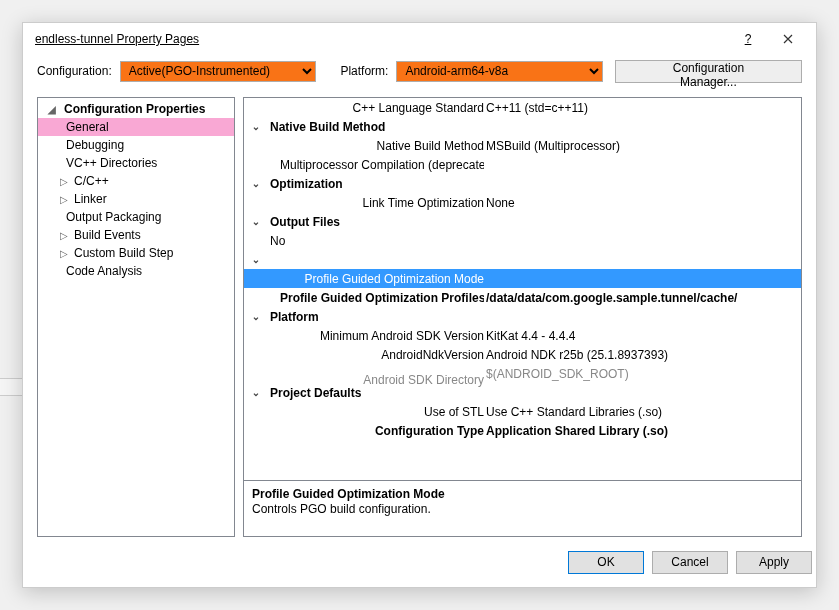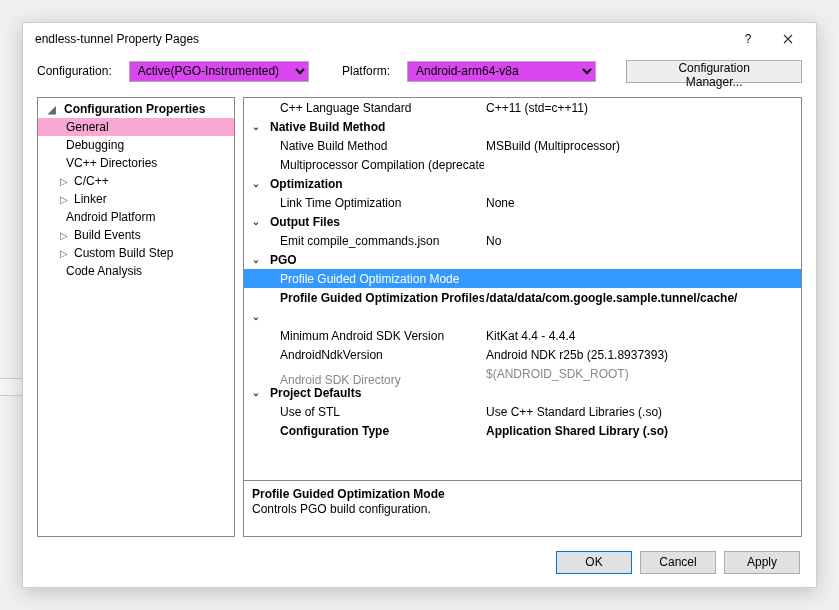--- a/index.html
+++ b/index.html
@@ -1,48 +1,48 @@
 <!DOCTYPE html>
 <html><head>
 <meta charset="utf-8">
 <style>
 * { box-sizing: border-box; margin: 0; padding: 0; font-family: "Segoe UI", Tahoma, sans-serif; font-size: 12px; }
 body { background: #f0f0f0; width: 839px; height: 610px; position: relative; }
 .dialog { position: absolute; left: 22px; top: 22px; width: 795px; height: 566px; background: #fff; border: 1px solid #ccc; box-shadow: 0 4px 20px rgba(0,0,0,0.2); display: flex; flex-direction: column; }
-.titlebar { height: 32px; display: flex; align-items: center; padding: 0 8px 0 12px; }
+.titlebar { height: 32px; display: flex; align-items: center; padding: 0 8px 0 12px; text-decoration: underline; }
 .titlebar .title { flex: 1; }
 .titlebar .tb-btn { width: 40px; height: 28px; display: flex; align-items: center; justify-content: center; cursor: pointer; }
-.config-row { height: 38px; display: flex; align-items: center; gap: 15px; padding: 0 14px 6px 14px; }
+.config-row { height: 38px; display: flex; align-items: center; gap: 6px; padding: 0 14px 6px 14px; }
 .config-row label { margin-right: 2px; }
 .config-row .plat-lbl { margin-left: 18px; }
-select.cfg { border: 1px solid #adadad; background: #d946ef; height: 21px; padding: 0 4px; }
+select.cfg { border: 1px solid #adadad; background: #f97316; height: 21px; padding: 0 4px; }
 .cfg-mgr-btn { border: 1px solid #adadad; background: #eee; height: 23px; padding: 0 28px; cursor: pointer; }
 .body { flex: 1; display: flex; padding: 4px 14px 0 14px; gap: 8px; min-height: 0; }
 .tree-pane { width: 198px; border: 1px solid #828790; background: #fff; overflow: auto; padding-top: 2px; }
 .tree-root { font-weight: bold; padding: 2px 4px 2px 10px; display:flex; align-items:center; gap:6px; }
 .tree-item { padding: 2px 4px 2px 28px; cursor: pointer; display:flex; align-items:center; gap:4px; }
 .tree-item.exp { padding-left: 22px; }
 .tree-item.sel { background: #f9a8d4; }
 .expander { width: 10px; display:inline-block; color:#666; font-size:10px; }
 .right-pane { flex: 1; display: flex; flex-direction: column; min-height:0; }
 .grid-wrap { flex: 1; border: 1px solid #828790; display: flex; flex-direction: column; min-height:0; }
 .grid { flex: 1; overflow-y: scroll; }
 .grow { display: flex; height: 19px; align-items:center; }
 .grow.group { font-weight: bold; }
 .grow.bold { font-weight: bold; }
 .grow.sel { background: #3399ff; color: #fff; }
 .gcol-exp { width: 24px; text-align: center; font-size:10px; color:#444; cursor:pointer; }
 .gcol-label { width: 216px; overflow: hidden; white-space: nowrap; padding-left: 2px; }
-.gcol-label.indent { padding-left: 12px; }
+.gcol-label.indent { padding-left: 12px; text-align: right; }
 .gcol-value { flex: 1; overflow:hidden; white-space:nowrap; padding-left: 2px; display:flex; align-items:center; }
 .gcol-label.disabled { color: #888; margin-top: 13px; }
 .dd-btn { margin-left:auto; width:16px; height:16px; border:1px solid #707070; background:#e1e1e1; display:flex; align-items:center; justify-content:center; font-size:9px; cursor:pointer; margin-right:1px; }
 .desc-pane { border-top: 1px solid #828790; padding: 6px 8px; height: 56px; }
 .desc-pane .desc-title { font-weight: bold; margin-bottom: 1px; }
-.footer { height: 50px; display: flex; align-items: center; justify-content: flex-end; gap: 8px; padding: 0 16px; }
+.footer { height: 50px; display: flex; align-items: center; justify-content: flex-end; gap: 8px; padding: 0 4px; }
 .footer button { width: 76px; height: 23px; border: 1px solid #adadad; background: #e1e1e1; cursor: pointer; }
 .footer button.default { border: 1px solid #0078d7; }
 .bg-deco { position:absolute; left:0; top:378px; width:22px; height:18px; border-top:1px solid #ccc; border-bottom:1px solid #ccc; background:#f5f5f5; }
 </style>
 </head>
 <body>
 
 <div class="bg-deco"></div>
 
 <div class="dialog">
@@ -89,21 +89,21 @@
           </div>
           <div class="tree-item exp">
             <span class="expander">▷</span>
             <span>C/C++</span>
           </div>
           <div class="tree-item exp">
             <span class="expander">▷</span>
             <span>Linker</span>
           </div>
           <div class="tree-item">
-            <span>Android Platform</span>
+            <span>Output Packaging</span>
           </div>
           <div class="tree-item exp">
             <span class="expander">▷</span>
             <span>Build Events</span>
           </div>
           <div class="tree-item exp">
             <span class="expander">▷</span>
             <span>Custom Build Step</span>
           </div>
           <div class="tree-item">
@@ -153,43 +153,42 @@
                 <span>None</span>
               </div>
             </div>
             <div class="grow group">
               <div class="gcol-exp">⌄</div>
               <div class="gcol-label">Output Files</div>
               <div class="gcol-value"></div>
             </div>
             <div class="grow">
               <div class="gcol-exp"></div>
-              <div class="gcol-label indent">Emit compile_commands.json</div>
               <div class="gcol-value">
                 <span>No</span>
               </div>
             </div>
             <div class="grow group">
               <div class="gcol-exp">⌄</div>
-              <div class="gcol-label">PGO</div>
               <div class="gcol-value"></div>
             </div>
             <div class="grow sel">
               <div class="gcol-exp"></div>
               <div class="gcol-label indent">Profile Guided Optimization Mode</div>
             </div>
             <div class="grow bold">
               <div class="gcol-exp"></div>
               <div class="gcol-label indent">Profile Guided Optimization Profiles</div>
               <div class="gcol-value">
                 <span>/data/data/com.google.sample.tunnel/cache/</span>
               </div>
             </div>
             <div class="grow group">
               <div class="gcol-exp">⌄</div>
+              <div class="gcol-label">Platform</div>
               <div class="gcol-value"></div>
             </div>
             <div class="grow">
               <div class="gcol-exp"></div>
               <div class="gcol-label indent">Minimum Android SDK Version</div>
               <div class="gcol-value">
                 <span>KitKat 4.4 - 4.4.4</span>
               </div>
             </div>
             <div class="grow">

